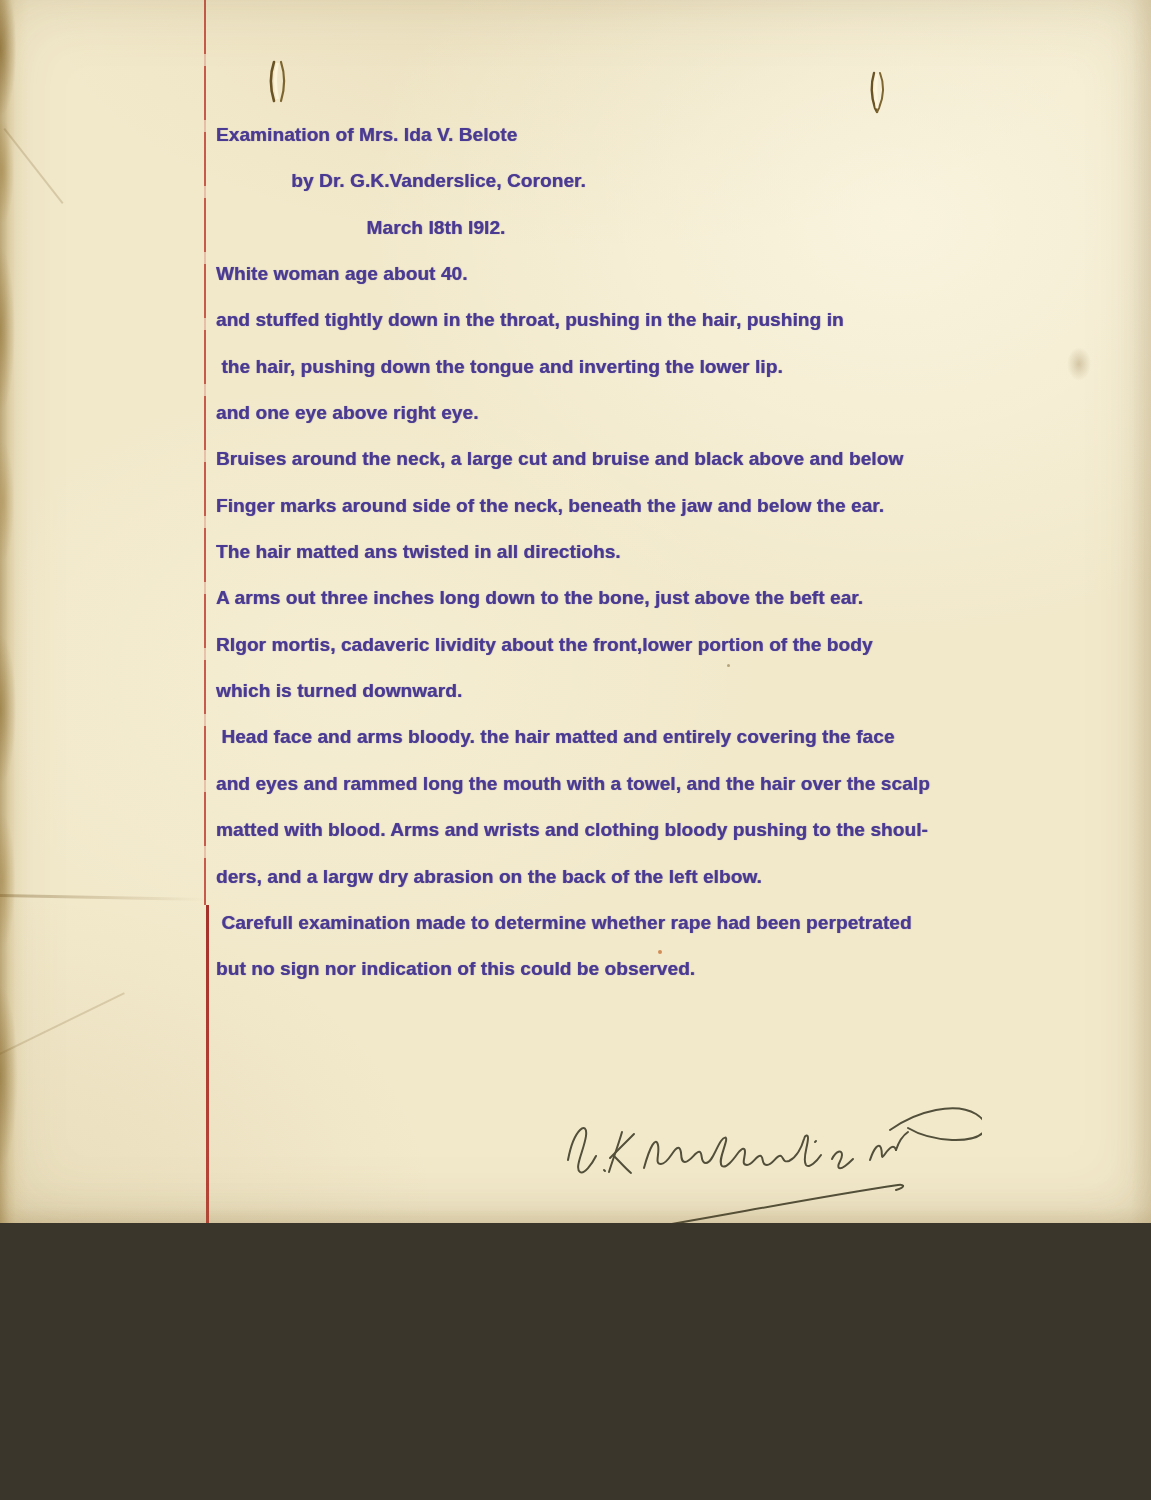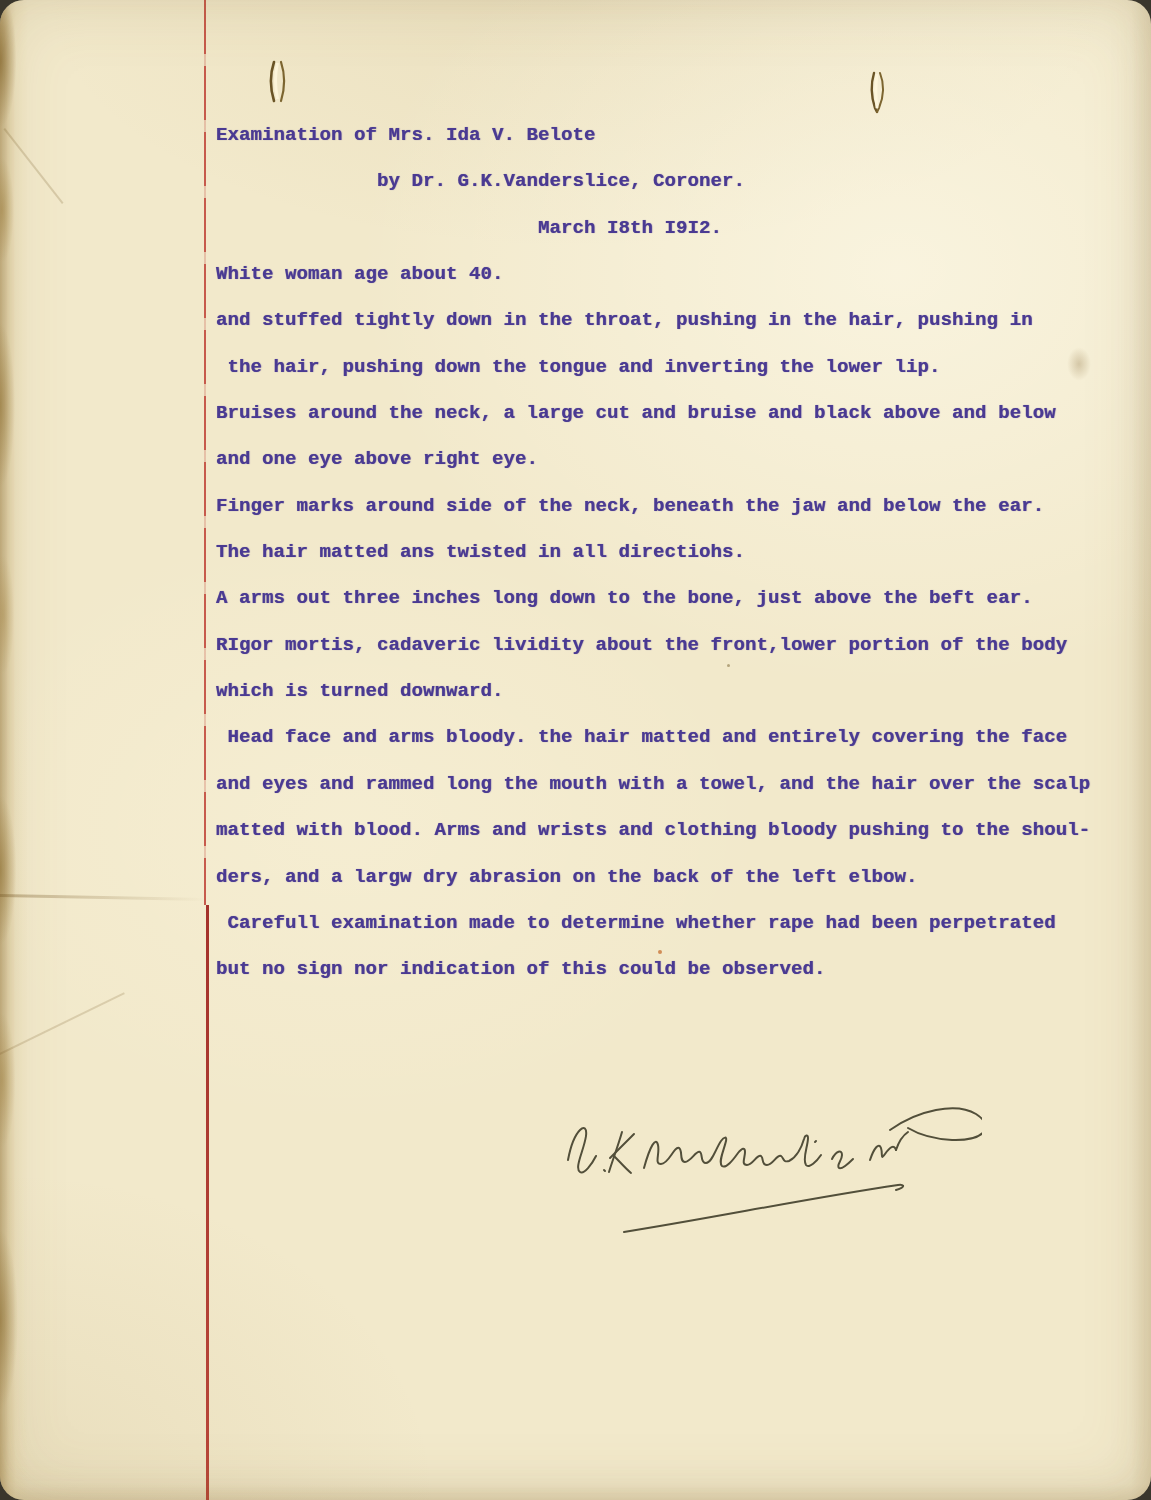--- a/index.html
+++ b/index.html
@@ -1,30 +1,29 @@
 <!DOCTYPE html>
 <html><head>
 <meta charset="utf-8">
 <style>
   html, body { margin: 0; padding: 0; background: #3a362c; }
   .page {
     position: relative;
     width: 1151px;
-    height: 1500px;
+    height: 1223px;
     overflow: hidden;
     background-color: #f2e9cb;
     background-image:
       radial-gradient(900px 700px at 78% 18%, rgba(255,252,238,0.55), rgba(255,252,238,0) 60%),
       radial-gradient(700px 500px at 30% 55%, rgba(255,250,230,0.25), rgba(255,250,230,0) 60%),
       radial-gradient(800px 600px at 0% 100%, rgba(150,120,55,0.10), rgba(150,120,55,0) 55%),
       radial-gradient(900px 420px at 50% 0%, rgba(150,118,52,0.07), rgba(150,118,52,0) 60%),
       linear-gradient(270deg, rgba(148,116,58,0.13), rgba(148,116,58,0) 20px),
       linear-gradient(0deg, rgba(148,116,58,0.12), rgba(148,116,58,0) 16px);
-    font-family: Liberation Mono, monospace;
-    border-radius: 24px;
+    font-family: Liberation Sans, sans-serif;
   }
   .page::after {
     content: "";
     position: absolute; inset: 0;
     box-shadow: inset 0 0 70px rgba(125,98,45,0.16), inset -10px -10px 34px rgba(125,98,45,0.10);
     pointer-events: none;
   }
   .torn-edge {
     position: absolute; left: 0; top: 0; bottom: 0; width: 30px;
     background:
@@ -113,22 +112,22 @@
     <path d="M15,6 C13.5,16 13.5,28 15,40" stroke="#fff7dd" stroke-width="3" fill="none" opacity="0.8"></path>
   </svg>
 
   <div class="typed" style="color: rgb(74, 58, 146);">
       <div class="line">Examination of Mrs. Ida V. Belote</div>
       <div class="line">              by Dr. G.K.Vanderslice, Coroner.</div>
       <div class="line">                            March I8th I9I2.</div>
       <div class="line">White woman age about 40.</div>
       <div class="line">and stuffed tightly down in the throat, pushing in the hair, pushing in</div>
       <div class="line"> the hair, pushing down the tongue and inverting the lower lip.</div>
+      <div class="line">and one eye above right eye.</div>
       <div class="line">Bruises around the neck, a large cut and bruise and black above and below</div>
-      <div class="line">and one eye above right eye.</div>
       <div class="line">Finger marks around side of the neck, beneath the jaw and below the ear.</div>
       <div class="line">The hair matted ans twisted in all directiohs.</div>
       <div class="line">A arms out three inches long down to the bone, just above the beft ear.</div>
       <div class="line">RIgor mortis, cadaveric lividity about the front,lower portion of the body</div>
       <div class="line">which is turned downward.</div>
       <div class="line"> Head face and arms bloody. the hair matted and entirely covering the face</div>
       <div class="line">and eyes and rammed long the mouth with a towel, and the hair over the scalp</div>
       <div class="line">matted with blood. Arms and wrists and clothing bloody pushing to the shoul-</div>
       <div class="line">ders, and a largw dry abrasion on the back of the left elbow.</div>
       <div class="line"> Carefull examination made to determine whether rape had been perpetrated</div>

